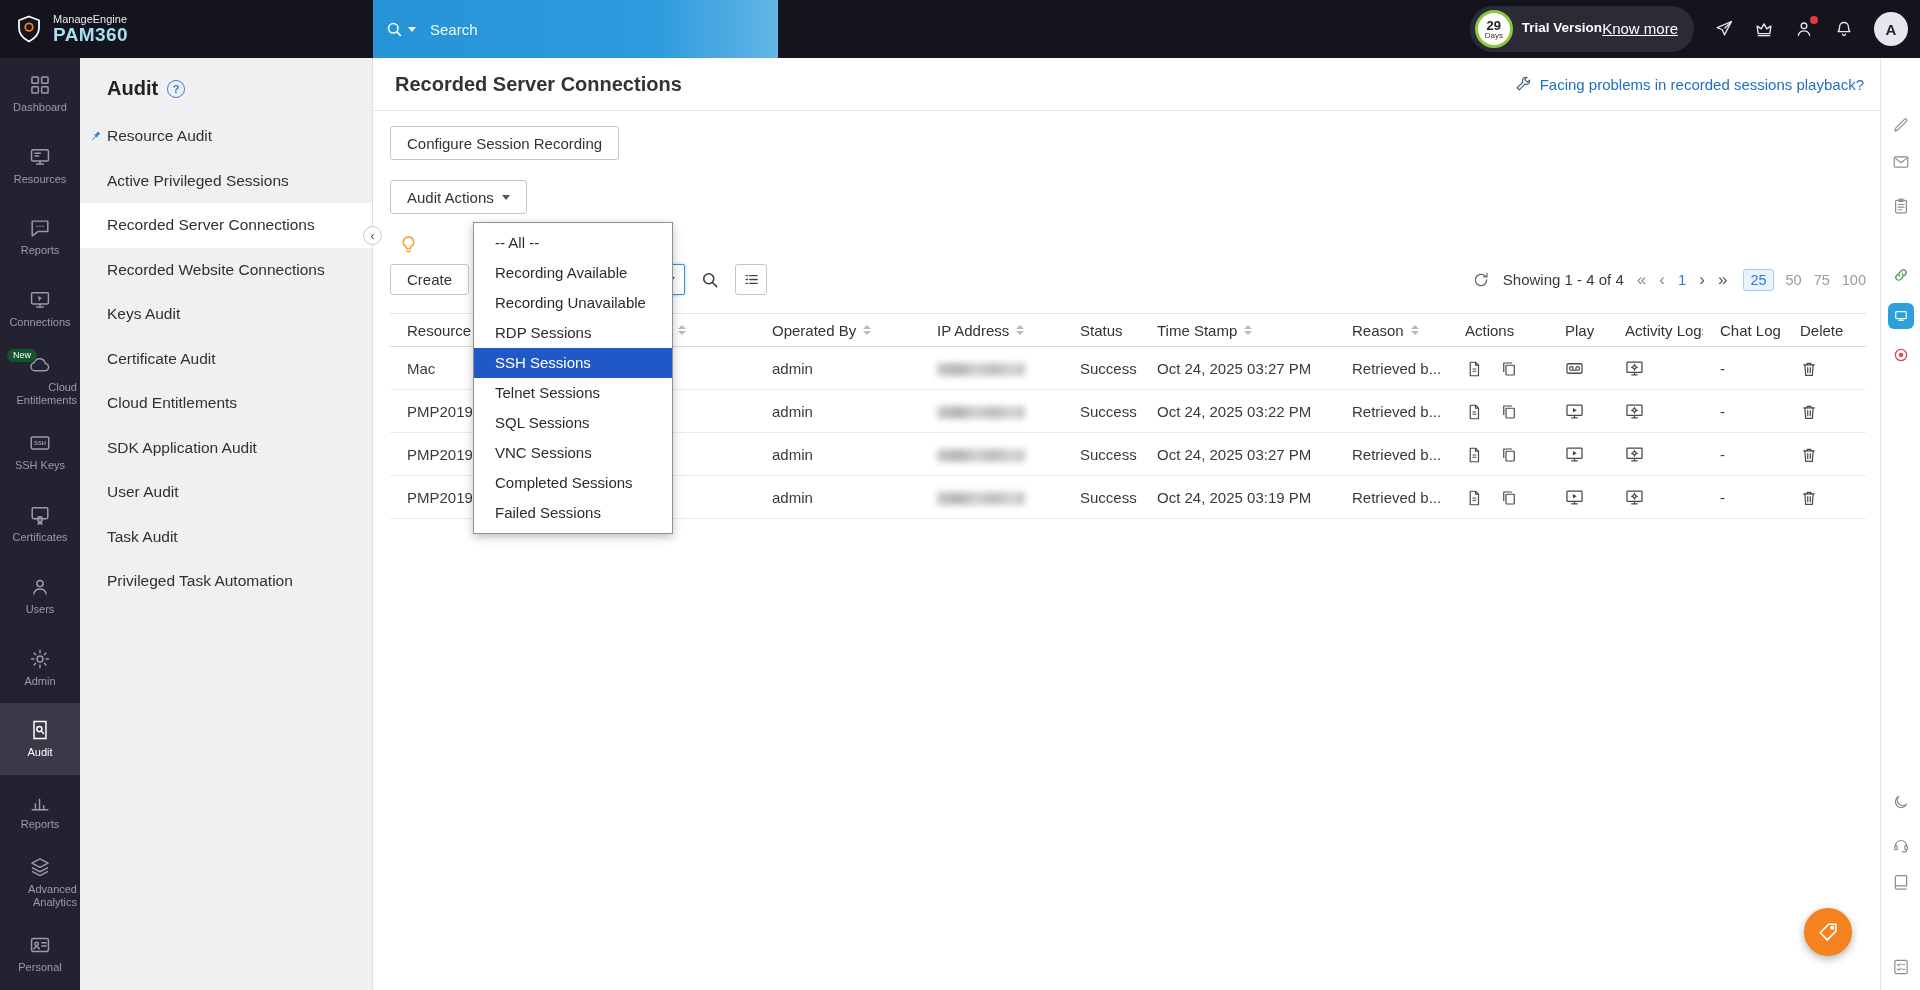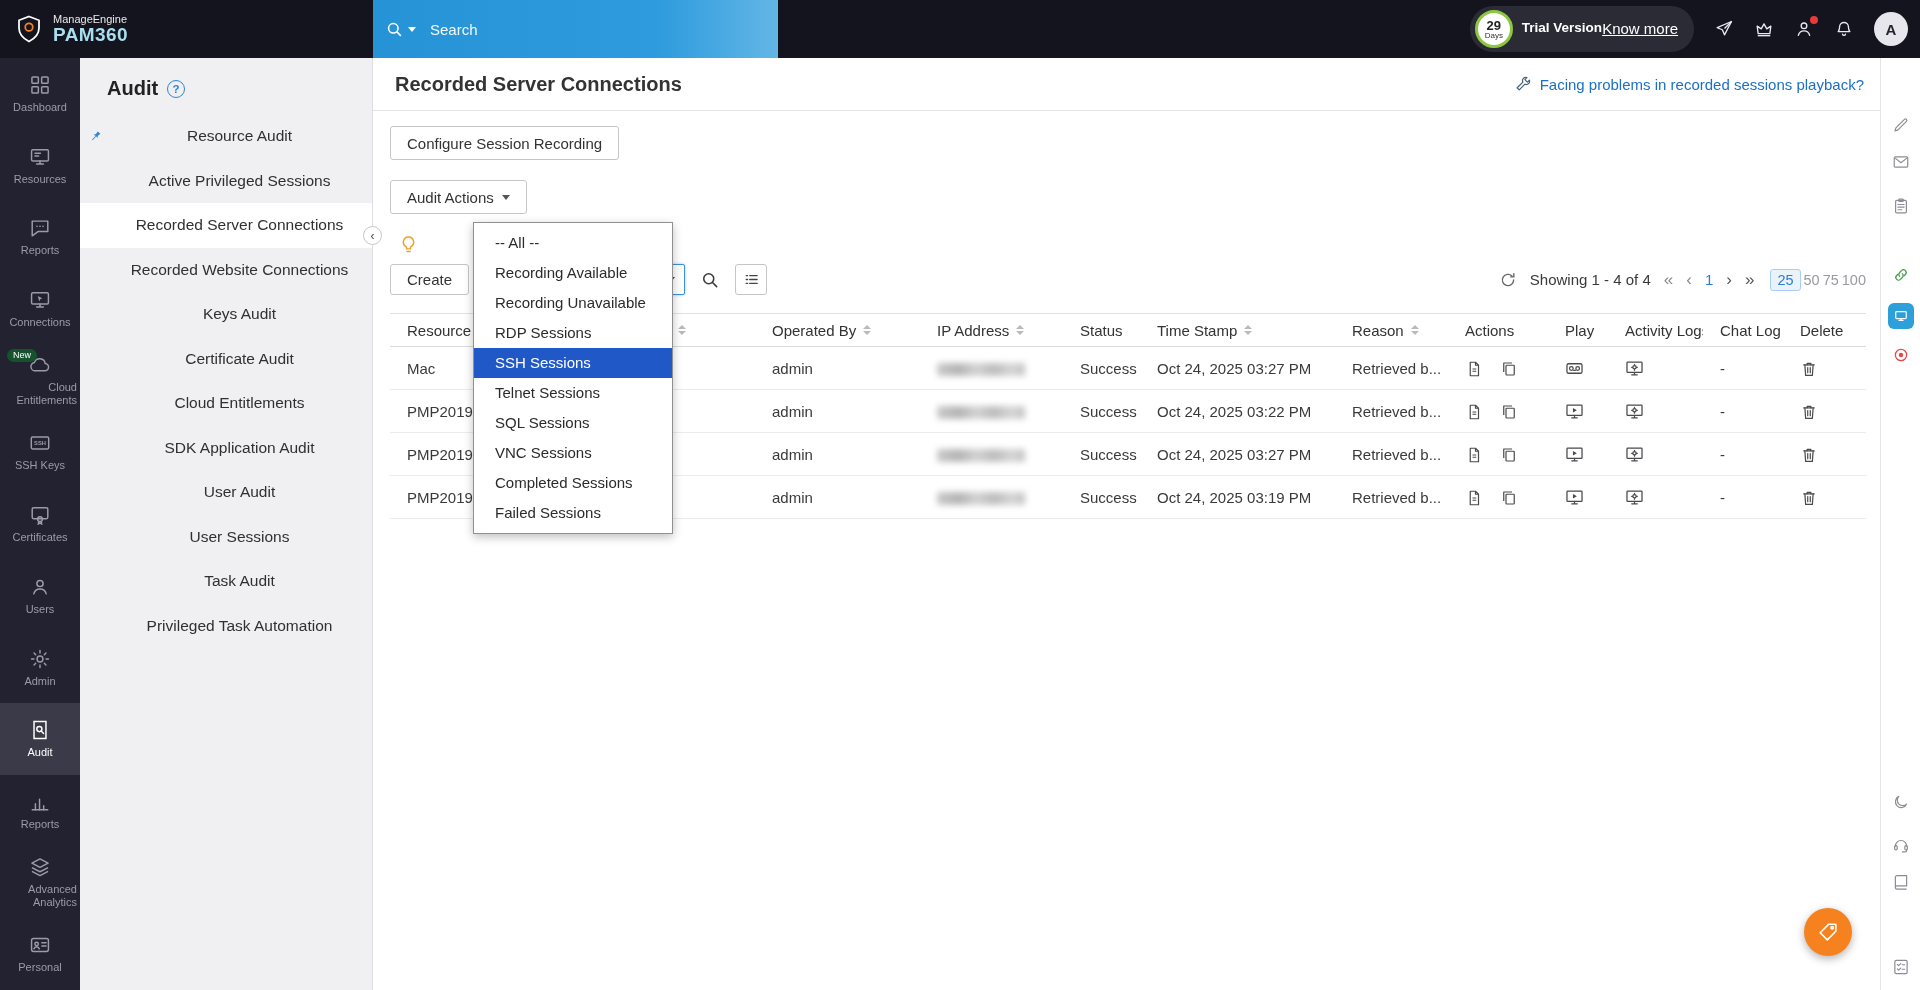--- a/index.html
+++ b/index.html
@@ -38,21 +38,21 @@
   .rail-item{height:71.7px;display:flex;flex-direction:column;align-items:center;justify-content:center;gap:5px;color:#9b9ca8;position:relative;cursor:pointer;text-align:right;}
   .rail-item.active{background:#3a3a49;color:#fff;}
   .rl{font-size:11px;line-height:1.15;padding:0 3px;}
   .new-badge{position:absolute;top:4px;left:7px;background:#14532d;color:#fff;font-size:9px;padding:1.5px 6px;border-radius:8px;}
 
   
   .sidebar{width:293px;background:#f0f0f2;flex-shrink:0;position:relative;border-right:1px solid #dedee2;}
   .sb-head{display:flex;align-items:center;gap:9px;padding:19px 0 14px 27px;}
   .sb-title{font-size:20px;font-weight:bold;color:#222;}
   .sb-help{width:18px;height:18px;border-radius:50%;border:1.5px solid #2e86d6;color:#2e86d6;font-size:11.5px;font-weight:bold;display:flex;align-items:center;justify-content:center;cursor:pointer;}
-  .sb-item{height:44.5px;display:flex;align-items:center;padding-left:27px;font-size:15.5px;color:#303030;cursor:pointer;position:relative;justify-content:center;}
+  .sb-item{height:44.5px;display:flex;align-items:center;padding-left:27px;font-size:15.5px;color:#303030;cursor:pointer;position:relative;}
   .sb-item.active{background:#fff;}
   .sb-pin{position:absolute;left:8px;display:flex;}
   .collapse-btn{position:absolute;right:-10px;top:168px;width:19px;height:19px;border-radius:50%;background:#fff;border:1px solid #c8c8c8;color:#444;font-size:12px;display:flex;align-items:center;justify-content:center;z-index:30;cursor:pointer;}
 
   
   .main{flex:1;min-width:0;background:#fff;}
   .main-head{height:53px;display:flex;align-items:center;justify-content:space-between;border-bottom:1px solid #e4e4e7;padding:0 16px 0 22px;}
   .main-head h1{font-size:20px;font-weight:600;color:#333;}
   .help-link{display:flex;align-items:center;gap:8px;color:#1d6fc5;font-size:15px;cursor:pointer;}
   .content{padding:0 14px 0 17px;}
@@ -65,21 +65,21 @@
   .select{width:199px;height:31px;border:1.5px solid #3d8fdc;box-shadow:0 0 3px rgba(61,143,220,.5);border-radius:2px;background:#fff;display:flex;align-items:center;padding:0 9px;font-size:15px;color:#333;cursor:pointer;}
   .sel-caret{margin-left:auto;width:0;height:0;border-left:4.5px solid transparent;border-right:4.5px solid transparent;border-top:5.5px solid #444;}
   .tool-ic{display:flex;color:#3c3c3c;cursor:pointer;}
   .toolbar-row > .tool-ic{margin-left:15px;}
   .icon-btn{margin-left:15px;width:32px;height:31px;border:1px solid #c6c6c9;border-radius:3px;background:#fff;display:flex;align-items:center;justify-content:center;cursor:pointer;color:#444;}
   .pager{margin-left:auto;display:flex;align-items:center;gap:13px;}
   .showing{font-size:15px;color:#3a3a3a;}
   .pg{font-size:17px;color:#8a8a8a;cursor:pointer;line-height:1;}
   .pg.cur{color:#2e7cd6;font-size:15px;}
   .pg.dark{color:#555;}
-  .sizes{display:flex;align-items:center;gap:3px;margin-left:3px;}
+  .sizes{display:flex;align-items:center;gap:12px;margin-left:3px;}
   .size{font-size:14.5px;color:#9a9aa0;cursor:pointer;}
   .size.active{color:#2e7cd6;border:1px solid #abcdf0;background:#eaf3fc;border-radius:3px;padding:2px 6px;}
 
   
   .grid{margin-top:18px;border-collapse:collapse;table-layout:fixed;width:1476px;}
   .grid th{height:33px;border-top:1px solid #e2e2e5;border-bottom:1px solid #dadade;font-weight:normal;text-align:left;padding-left:17px;font-size:15px;color:#333;overflow:hidden;white-space:nowrap;}
   .th-wrap{display:flex;align-items:center;gap:7px;}
   .sort{display:inline-flex;flex-direction:column;gap:2px;cursor:pointer;}
   .sort .up{width:0;height:0;border-left:4px solid transparent;border-right:4px solid transparent;border-bottom:4px solid #b9b9be;}
   .sort .dn{width:0;height:0;border-left:4px solid transparent;border-right:4px solid transparent;border-top:4px solid #b9b9be;}
@@ -354,24 +354,20 @@
           <div class="sb-item">
 
             <span>SDK Application Audit</span>
           </div>
 
           <div class="sb-item">
 
             <span>User Audit</span>
           </div>
 
-          <div class="sb-item">
-
-            <span>User Sessions</span>
-          </div>
 
           <div class="sb-item">
 
             <span>Task Audit</span>
           </div>
 
           <div class="sb-item">
 
             <span>Privileged Task Automation</span>
           </div>

